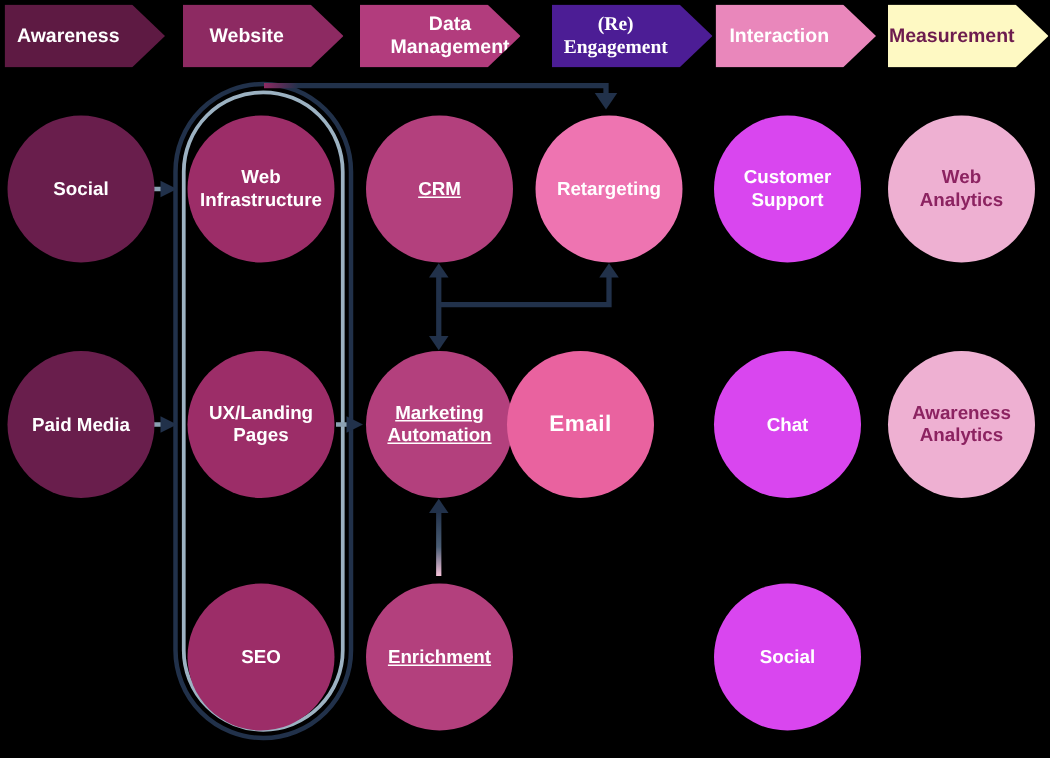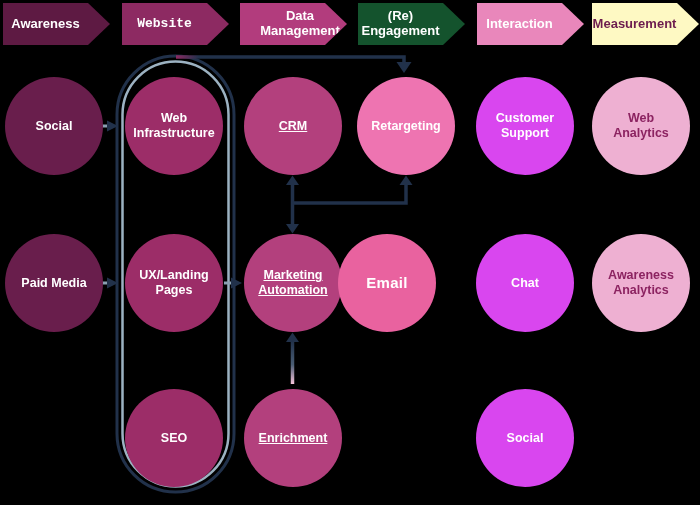--- a/index.html
+++ b/index.html
@@ -10,23 +10,23 @@
   
   .banner{
     position:absolute;top:3px;height:42px;width:107px;
     clip-path:polygon(0 0,85px 0,100% 50%,85px 100%,0 100%);
     display:flex;align-items:center;justify-content:center;
     padding-right:22px;box-sizing:border-box;
     color:#fff;font-weight:700;font-size:13px;line-height:1.15;
     text-align:center;white-space:pre-line;
   }
   .b0{left:3px;background:#5e1a43;}
-  .b1{left:122px;background:#8d2a62;font-family:Liberation Mono, monospace;}
+  .b1{left:122px;background:#8d2a62;}
   .b2{left:240px;background:#b23c7d;padding-left:35px;}
-  .b3{left:358px;background:#14532d;}
+  .b3{left:368px;background:#4c1d95;font-family:Liberation Serif, serif;}
   .b4{left:477px;background:#e987bb;}
   .b5{left:592px;background:#fef9c3;color:#6d1c4e;}
   
   .node{
     position:absolute;width:98px;height:98px;border-radius:50%;
     display:flex;align-items:center;justify-content:center;
     color:#fff;font-weight:700;font-size:12.5px;line-height:1.2;
     text-align:center;white-space:pre-line;
   }
   .node span{max-width:92px;}

